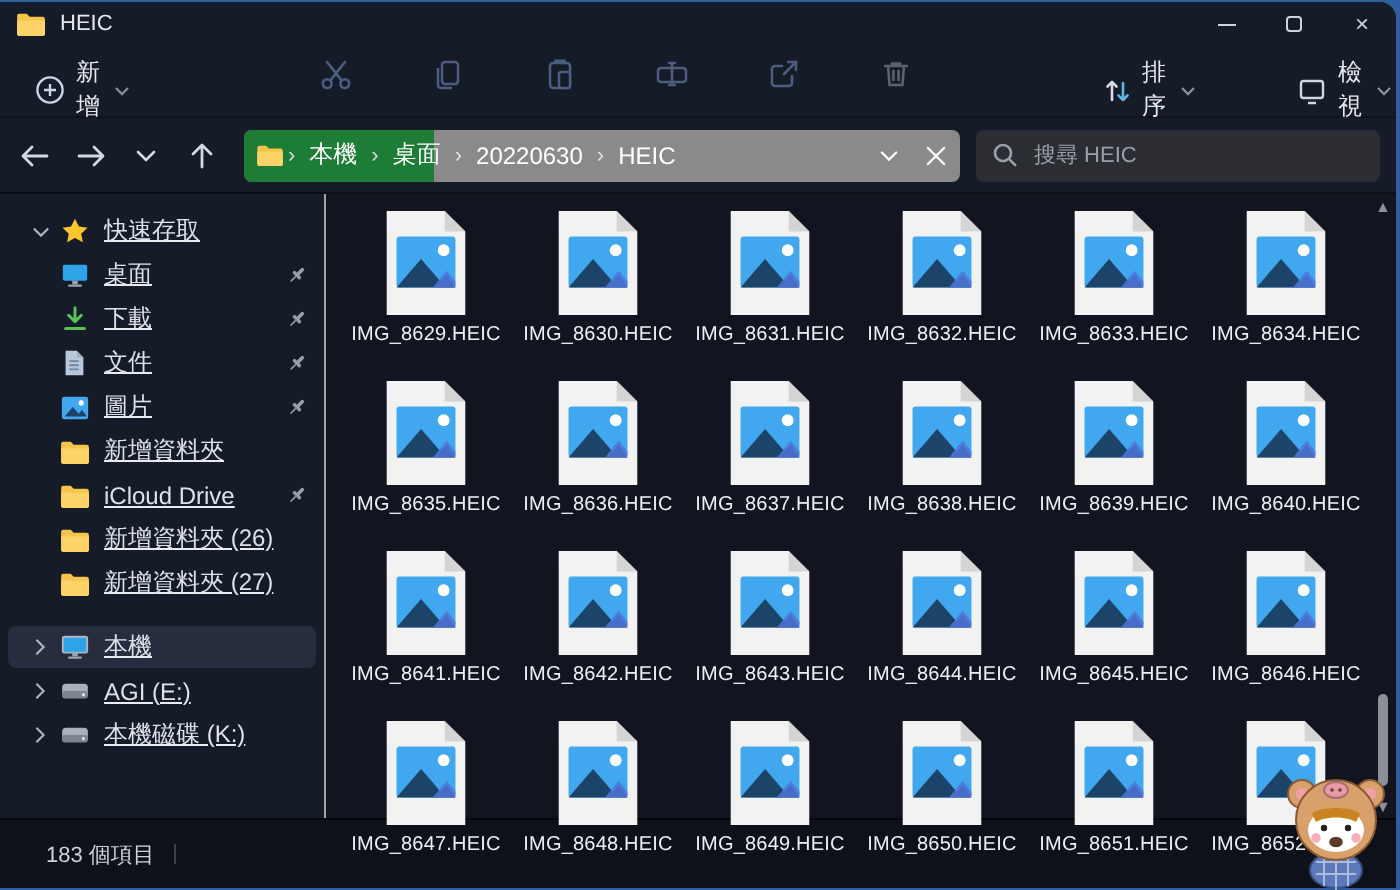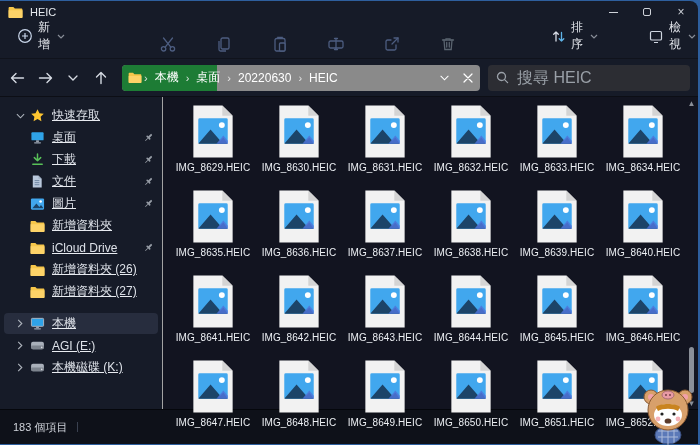--- a/index.html
+++ b/index.html
@@ -23,40 +23,40 @@
 
   
   .titlebar{height:22px;display:flex;align-items:center;flex:0 0 auto;padding-left:8px;}
   .titlebar .title{font-size:11px;margin-left:7px;color:#e6e9ee;}
   .win-controls{margin-left:auto;display:flex;height:100%;}
   .win-btn{width:34px;height:100%;display:flex;align-items:center;justify-content:center;color:#cfd3da;font-size:12px;}
   .maxbox{width:8px;height:8px;border:1px solid #cfd3da;border-radius:2px;display:inline-block;}
   .minbar{width:9px;height:1px;background:#cfd3da;display:inline-block;}
 
   
-  .toolbar{height:36px;flex:0 0 auto;display:flex;align-items:flex-end;padding:0 10px;border-bottom:1px solid #10131c;gap:36px;}
+  .toolbar{height:36px;flex:0 0 auto;display:flex;align-items:flex-start;padding:0 10px;border-bottom:1px solid #10131c;gap:36px;}
   .tb-btn{display:flex;align-items:center;gap:5px;padding:5px 7px;border-radius:4px;font-size:12px;color:#e6e9ee;}
   .tb-icon-btn{width:32px;height:28px;display:flex;align-items:center;justify-content:center;border-radius:4px;margin:0 1px;}
   .tb-divider{width:1px;height:20px;background:var(--line);margin:0 7px;}
   .chev{opacity:.75;margin-left:2px;}
 
   
   .navrow{height:37px;flex:0 0 auto;display:flex;align-items:center;padding:0 8px 0 4px;gap:2px;}
   .nav-btn{width:26px;height:26px;display:flex;align-items:center;justify-content:center;border-radius:4px;}
   .addressbar{position:relative;height:26px;flex:1 1 auto;margin:0 6px 0 6px;background:var(--address-gray);
               border-radius:4px;display:flex;align-items:center;overflow:hidden;max-width:372px;}
   .addressbar .progress{position:absolute;left:0;top:0;bottom:0;width:95px;background:var(--progress-green);}
   .crumbs{position:relative;z-index:1;display:flex;align-items:center;gap:2px;padding:0 6px;font-size:12px;color:#fff;flex:1;}
   .crumb{padding:2px 5px;border-radius:3px;white-space:nowrap;}
   .crumb-sep{font-size:11px;color:#f0f0f0;opacity:.9;}
   .addr-right{position:relative;z-index:1;display:flex;align-items:center;margin-left:auto;}
   .addr-right .nav-btn{width:24px;height:24px;}
   .searchbox{width:202px;height:26px;background:#2c2d33;border-radius:4px;display:flex;align-items:center;
              padding:0 8px;gap:8px;flex:0 0 auto;}
-  .searchbox input{background:transparent;border:none;outline:none;color:#84cc16;font-size:16px;width:100%;
+  .searchbox input{background:transparent;border:none;outline:none;color:#84cc16;font-size:11px;width:100%;
                    font-family:"Liberation Sans","DejaVu Sans",sans-serif;}
   .searchbox input::placeholder{color:#9aa0a8;}
 
   
   .main{flex:1 1 auto;display:flex;min-height:0;border-top:1px solid #0c0e15;}
   .sidebar{width:163px;flex:0 0 auto;padding-top:8px;overflow:hidden;border-right:1px solid #a3a3a3;text-decoration:underline;}
   .side-item{height:21px;display:flex;align-items:center;font-size:12px;color:#dde1e8;padding:0 4px 0 8px;
              border-radius:4px;margin:0 4px 1px 4px;white-space:nowrap;}
   .side-item.selected{background:#272d3e;}
   .side-item .twisty{width:16px;flex:0 0 auto;display:flex;justify-content:center;color:#aeb4bd;}
@@ -71,21 +71,21 @@
   .file-tile{display:flex;flex-direction:column;align-items:center;justify-content:flex-start;padding-top:2px;border-radius:4px;}
   .file-name{font-size:10px;color:#eceff3;margin-top:3px;text-align:right;letter-spacing:.1px;}
 
   .vscroll{position:absolute;top:0;right:0;width:13px;bottom:0;display:flex;flex-direction:column;align-items:center;}
   .vscroll .arrow{height:12px;display:flex;align-items:center;justify-content:center;color:#8a8f98;font-size:8px;flex:0 0 auto;}
   .vscroll .track{flex:1 1 auto;width:100%;position:relative;}
   .vscroll .thumb{position:absolute;right:4px;width:5px;height:46px;bottom:4px;background:#8a8f98;border-radius:3px;}
 
   
   .statusbar{height:35px;flex:0 0 auto;background:var(--bg-status);display:flex;align-items:center;
-             padding:0 13px;font-size:11px;color:#cfd3da;border-top:1px solid #05070c;gap:10px;}
+             padding:0 23px;font-size:11px;color:#cfd3da;border-top:1px solid #05070c;gap:10px;}
   .status-sep{width:1px;height:10px;background:#3a4150;}
 
   
   .watermark{position:absolute;right:2px;bottom:0;width:60px;height:62px;z-index:5;pointer-events:none;}
 
   svg{display:block;}
 </style>
 </head>
 <body>
 

